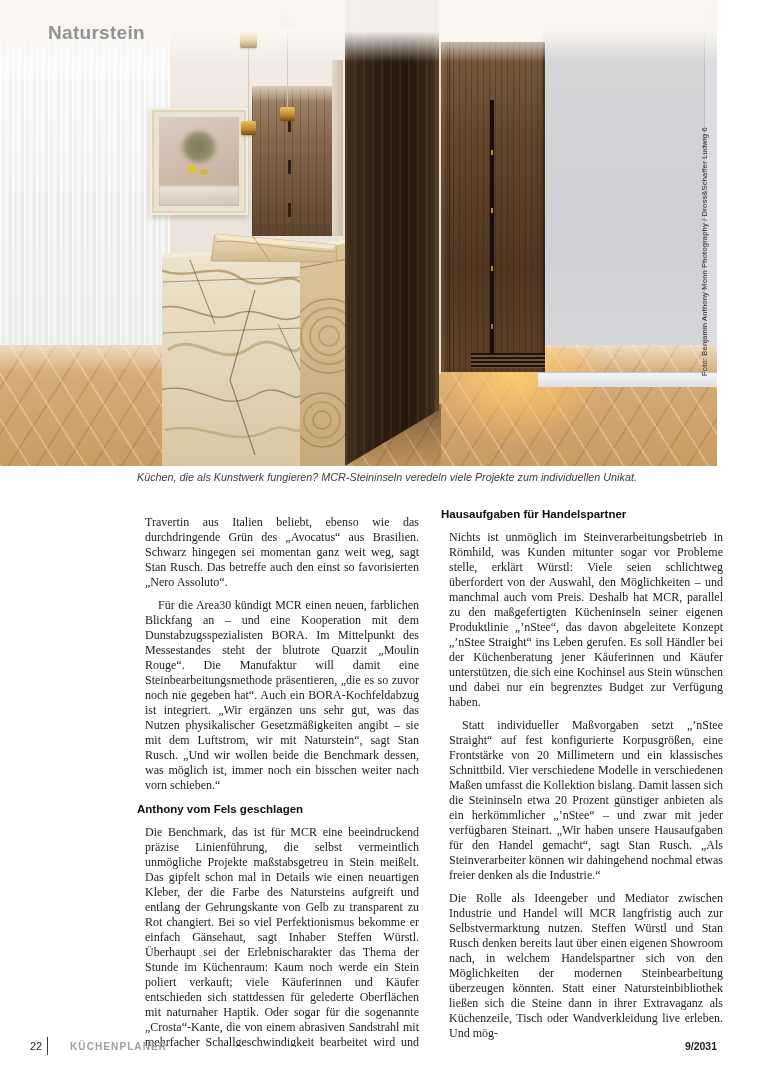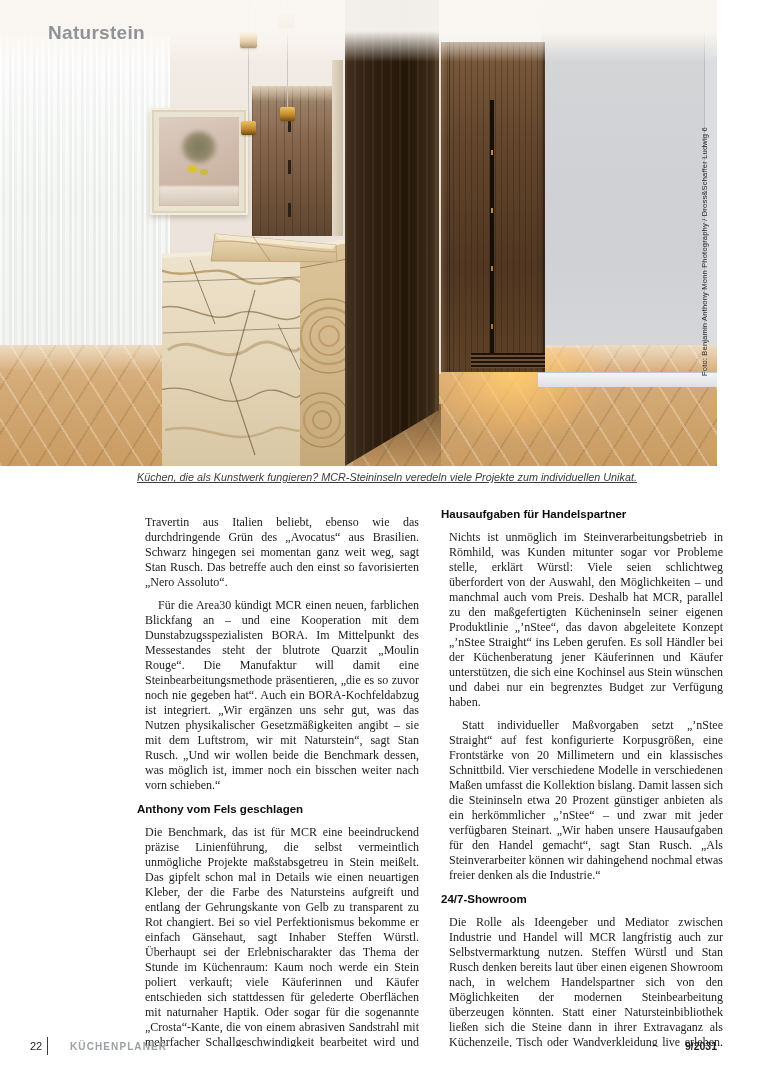--- a/index.html
+++ b/index.html
@@ -88,21 +88,21 @@
   .island{position:absolute;left:160px;top:228px;width:196px;height:238px;}
 
   .credit{position:absolute;left:700px;top:98px;width:14px;height:278px;
     writing-mode:vertical-rl;transform:rotate(180deg);
     font-family:"Liberation Sans",sans-serif;font-size:7.5px;letter-spacing:.2px;color:#2c2c2c;white-space:nowrap;}
 
   
   .section-label{position:absolute;left:48px;top:22px;font-family:"Liberation Sans",sans-serif;
     font-weight:bold;font-size:19px;color:#8f9396;letter-spacing:.3px;}
   .caption{position:absolute;left:137px;top:471px;width:596px;font-family:"Liberation Sans",sans-serif;
-    font-style:italic;font-size:10.8px;color:#3d3d3d;text-decoration:underline;}
+    font-style:italic;font-size:10.8px;color:#3d3d3d;}
 
   .columns{position:absolute;left:137px;top:507px;width:596px;height:540px;overflow:hidden;}
   .col{position:absolute;top:0;width:290px;}
   .col-left{left:0;}
   .col-right{left:304px;}
   .col p{margin:8px;font-size:12px;line-height:15px;text-align:justify;color:#1b1b1b;}
   .col p.ind{text-indent:13px;}
   .col h3{margin:9px 0 2px 0;font-family:"Liberation Sans",sans-serif;font-weight:bold;
     font-size:11.5px;line-height:15px;color:#0d0d0d;}
   .col h3:first-child{margin-top:0;}
@@ -233,21 +233,20 @@
     <div class="col col-left">
       <p>Travertin aus Italien beliebt, ebenso wie das durchdringende Grün des „Avocatus“ aus Brasilien. Schwarz hingegen sei momentan ganz weit weg, sagt Stan Rusch. Das betreffe auch den einst so favorisierten „Nero Assoluto“.</p>
       <p class="ind">Für die Area30 kündigt MCR einen neuen, farblichen Blickfang an – und eine Kooperation mit dem Dunstabzugsspezialisten BORA. Im Mittelpunkt des Messestandes steht der blutrote Quarzit „Moulin Rouge“. Die Manufaktur will damit eine Steinbearbeitungsmethode präsentieren, „die es so zuvor noch nie gegeben hat“. Auch ein BORA-Kochfeldabzug ist integriert. „Wir ergänzen uns sehr gut, was das Nutzen physikalischer Gesetzmäßigkeiten angibt – sie mit dem Luftstrom, wir mit Naturstein“, sagt Stan Rusch. „Und wir wollen beide die Benchmark dessen, was möglich ist, immer noch ein bisschen weiter nach vorn schieben.“</p>
       <h3>Anthony vom Fels geschlagen</h3>
       <p>Die Benchmark, das ist für MCR eine beeindruckend präzise Linienführung, die selbst vermeintlich unmögliche Projekte maßstabsgetreu in Stein meißelt. Das gipfelt schon mal in Details wie einen neuartigen Kleber, der die Farbe des Natursteins aufgreift und entlang der Gehrungskante von Gelb zu transparent zu Rot changiert. Bei so viel Perfektionismus bekomme er einfach Gänsehaut, sagt Inhaber Steffen Würstl. Überhaupt sei der Erlebnischarakter das Thema der Stunde im Küchenraum: Kaum noch werde ein Stein poliert verkauft; viele Käuferinnen und Käufer entschieden sich stattdessen für gelederte Oberflächen mit naturnaher Haptik. Oder sogar für die sogenannte „Crosta“-Kante, die von einem abrasiven Sandstrahl mit mehrfacher Schallgeschwindigkeit bearbeitet wird und anschließend wie frisch vom Fels geschlagen anmutet.</p>
     </div>
     <div class="col col-right">
       <h3>Hausaufgaben für Handelspartner</h3>
       <p>Nichts ist unmöglich im Steinverarbeitungsbetrieb in Römhild, was Kunden mitunter sogar vor Probleme stelle, erklärt Würstl: Viele seien schlichtweg überfordert von der Auswahl, den Möglichkeiten – und manchmal auch vom Preis. Deshalb hat MCR, parallel zu den maßgefertigten Kücheninseln seiner eigenen Produktlinie „’nStee“, das davon abgeleitete Konzept „’nStee Straight“ ins Leben gerufen. Es soll Händler bei der Küchenberatung jener Käuferinnen und Käufer unterstützen, die sich eine Kochinsel aus Stein wünschen und dabei nur ein begrenztes Budget zur Verfügung haben.</p>
       <p class="ind">Statt individueller Maßvorgaben setzt „’nStee Straight“ auf fest konfigurierte Korpusgrößen, eine Frontstärke von 20 Millimetern und ein klassisches Schnittbild. Vier verschiedene Modelle in verschiedenen Maßen umfasst die Kollektion bislang. Damit lassen sich die Steininseln etwa 20 Prozent günstiger anbieten als ein herkömmlicher „’nStee“ – und zwar mit jeder verfügbaren Steinart. „Wir haben unsere Hausaufgaben für den Handel gemacht“, sagt Stan Rusch. „Als Steinverarbeiter können wir dahingehend nochmal etwas freier denken als die Industrie.“</p>
-      <h3>24/7-Showroom</h3>
       <p>Die Rolle als Ideengeber und Mediator zwischen Industrie und Handel will MCR langfristig auch zur Selbstvermarktung nutzen. Steffen Würstl und Stan Rusch denken bereits laut über einen eigenen Showroom nach, in welchem Handelspartner sich von den Möglichkeiten der modernen Steinbearbeitung überzeugen könnten. Statt einer Natursteinbibliothek ließen sich die Steine dann in ihrer Extravaganz als Küchenzeile, Tisch oder Wandverkleidung live erleben. Und mög-</p>
     </div>
   </div>
 
   <div class="pg-num">22</div>
   <div class="pg-div"></div>
   <div class="mag">KÜCHENPLANER</div>
   <div class="issue">9/2031</div>
 
 </div>

